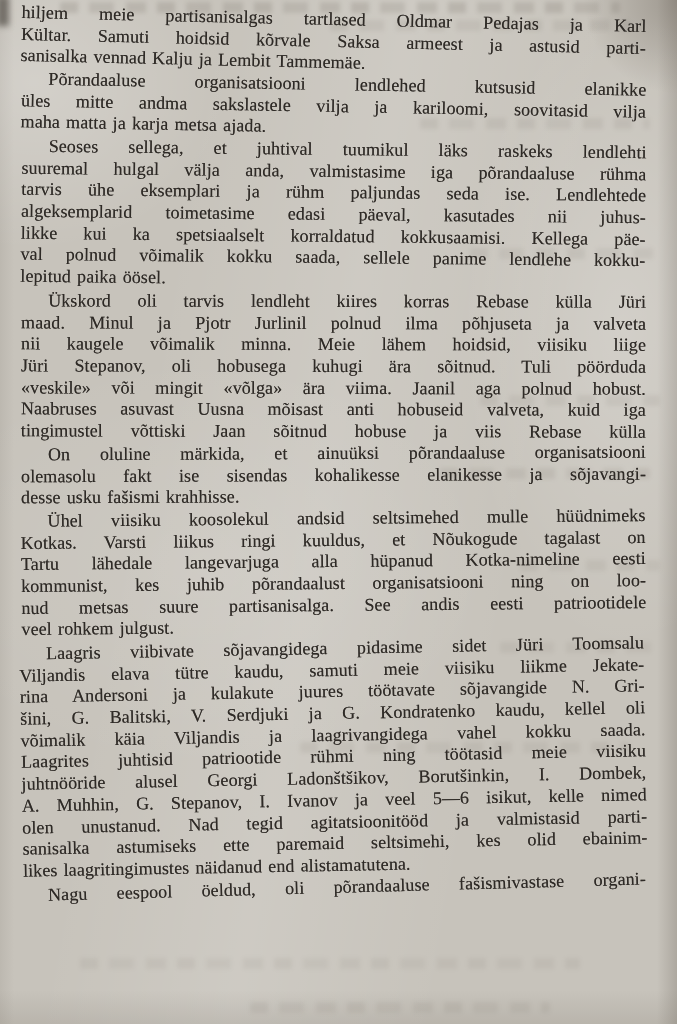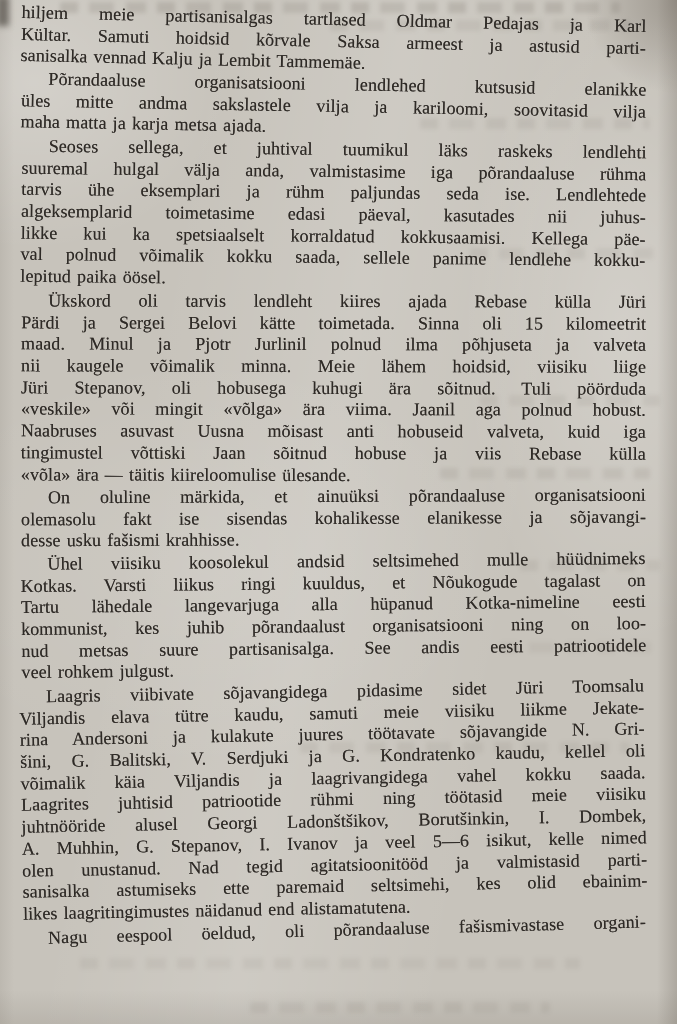--- a/index.html
+++ b/index.html
@@ -105,29 +105,27 @@
       <div class="para para-2">
         <div class="line indent">Seoses sellega, et juhtival tuumikul läks raskeks lendlehti</div>
         <div class="line">suuremal hulgal välja anda, valmistasime iga põrandaaluse rühma</div>
         <div class="line">tarvis ühe eksemplari ja rühm paljundas seda ise. Lendlehtede</div>
         <div class="line">algeksemplarid toimetasime edasi päeval, kasutades nii juhus-</div>
         <div class="line">likke kui ka spetsiaalselt korraldatud kokkusaamisi. Kellega päe-</div>
         <div class="line">val polnud võimalik kokku saada, sellele panime lendlehe kokku-</div>
         <div class="line endline">lepitud paika öösel.</div>
       </div>
       <div class="para para-3">
-        <div class="line indent">Ükskord oli tarvis lendleht kiires ajada Rebase külla Jüri</div>
-        <div class="line">Pärdi ja Sergei Belovi kätte toimetada. Sinna oli 15 kilomeetrit</div>
+        <div class="line indent">Ükskord oli tarvis lendleht kiires korras Rebase külla Jüri</div>
         <div class="line">maad. Minul ja Pjotr Jurlinil polnud ilma põhjuseta ja valveta</div>
         <div class="line">nii kaugele võimalik minna. Meie lähem hoidsid, viisiku liige</div>
         <div class="line">Jüri Stepanov, oli hobusega kuhugi ära sõitnud. Tuli pöörduda</div>
         <div class="line">«veskile» või mingit «võlga» ära viima. Jaanil aga polnud hobust.</div>
         <div class="line">Naabruses asuvast Uusna mõisast anti hobuseid valveta, kuid iga</div>
         <div class="line">tingimustel võttiski Jaan sõitnud hobuse ja viis Rebase külla</div>
-        <div class="line endline">«võla» ära — täitis kiireloomulise ülesande.</div>
       </div>
       <div class="para para-4">
         <div class="line indent">On oluline märkida, et ainuüksi põrandaaluse organisatsiooni</div>
         <div class="line">olemasolu fakt ise sisendas kohalikesse elanikesse ja sõjavangi-</div>
         <div class="line endline">desse usku fašismi krahhisse.</div>
       </div>
       <div class="para para-5">
         <div class="line indent">Ühel viisiku koosolekul andsid seltsimehed mulle hüüdnimeks</div>
         <div class="line">Kotkas. Varsti liikus ringi kuuldus, et Nõukogude tagalast on</div>
         <div class="line">Tartu lähedale langevarjuga alla hüpanud Kotka-nimeline eesti</div>

